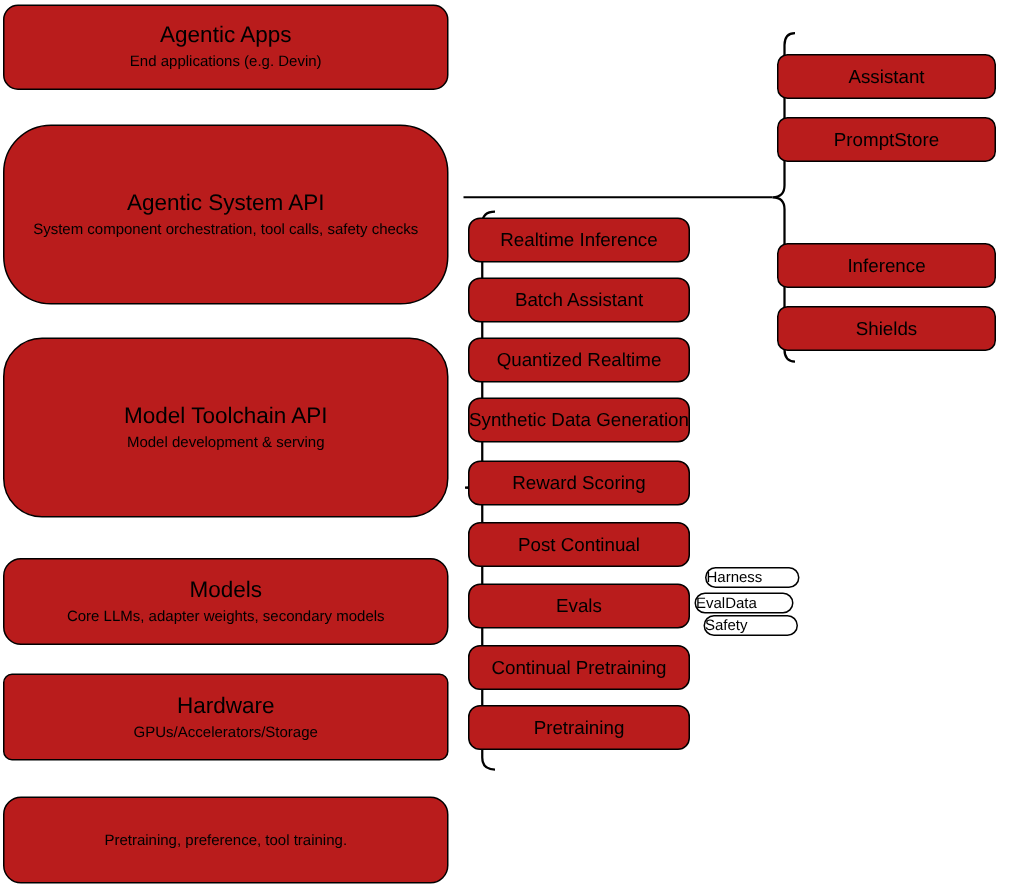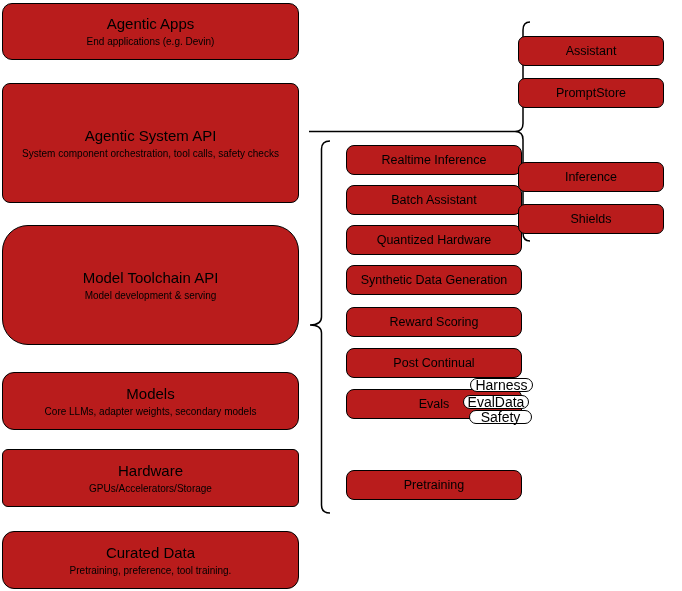--- a/index.html
+++ b/index.html
@@ -9,85 +9,87 @@
   }
   .connectors{position:absolute;left:0;top:0;width:682px;height:591px;z-index:1;}
   .box{
     position:absolute;background:#b91c1c;border:1.5px solid #000;
     box-sizing:border-box;display:flex;flex-direction:column;
     align-items:center;justify-content:center;text-align:center;z-index:2;
   }
   .lbox{left:2px;width:297px;}
   .lbox .title{font-size:15px;line-height:19px;white-space:nowrap;}
   .lbox .subtitle{font-size:10px;line-height:14px;margin-top:2px;white-space:nowrap;}
-  .mbox{left:346px;width:176px;height:30px;border-radius:8px;font-size:12.5px;}
+  .mbox{left:312px;width:148px;height:30px;border-radius:8px;font-size:12.5px;}
   .rbox{left:518px;width:146px;height:30px;border-radius:7px;font-size:12.5px;}
   .pill{
     position:absolute;height:14px;background:#ffffff;border:1.5px solid #000;
     border-radius:9px;box-sizing:border-box;display:flex;align-items:center;
-    justify-content:center;font-size:14px;line-height:11px;z-index:3;
+    font-size:10px;line-height:11px;z-index:3;
   }
   .label{white-space:nowrap;}
 </style>
 </head>
 <body>
 
 <div class="canvas">
 
   <svg class="connectors" viewBox="0 0 682 591" xmlns="http://www.w3.org/2000/svg">
     <path d="M309 131.5 L515 131.5" fill="none" stroke-width="1.3" stroke="#000000"></path>
     <path d="M530 22 Q523 22 523 30 L523 123.5 Q523 131.5 515 131.5 Q523 131.5 523 139.5 L523 233 Q523 241 530 241" fill="none" stroke-width="1.5" stroke="#000000"></path>
     <path d="M330 141 Q321.5 141 321.5 149 L321.5 317 Q321.5 325 310 325 Q321.5 325 321.5 333 L321.5 505 Q321.5 513 330 513" fill="none" stroke-width="1.5" stroke="#000000"></path>
   </svg>
 
   <div class="box lbox" style="top:3px;height:57px;border-radius:10px">
     <div class="title">Agentic Apps</div>
     <div class="subtitle">End applications (e.g. Devin)</div>
   </div>
-  <div class="box lbox" style="top:83px;height:120px;border-radius:8px">
+  <div class="box lbox" style="top:83px;height:120px;border-radius:32px">
     <div class="title">Agentic System API</div>
     <div class="subtitle">System component orchestration, tool calls, safety checks</div>
   </div>
   <div class="box lbox" style="top:372px;height:58px;border-radius:12px">
     <div class="title">Models</div>
     <div class="subtitle">Core LLMs, adapter weights, secondary models</div>
   </div>
   <div class="box lbox" style="top:225px;height:120px;border-radius:26px">
     <div class="title">Model Toolchain API</div>
     <div class="subtitle">Model development &amp; serving</div>
   </div>
   <div class="box lbox" style="top:449px;height:58px;border-radius:6px">
     <div class="title">Hardware</div>
     <div class="subtitle">GPUs/Accelerators/Storage</div>
   </div>
   <div class="box lbox" style="top:531px;height:58px;border-radius:12px">
-    <div class="title">Curated Data</div>
     <div class="subtitle">Pretraining, preference, tool training.</div>
   </div>
 
   <div class="box mbox" style="top:145px">
     <span class="label">Realtime Inference</span>
   </div>
   <div class="box mbox" style="top:185px">
     <span class="label">Batch Assistant</span>
   </div>
   <div class="box mbox" style="top:225px">
-    <span class="label">Quantized Hardware</span>
+    <span class="label">Quantized Realtime</span>
   </div>
   <div class="box mbox" style="top:265px">
     <span class="label">Synthetic Data Generation</span>
   </div>
   <div class="box mbox" style="top:307px">
     <span class="label">Reward Scoring</span>
   </div>
   <div class="box mbox" style="top:348px">
     <span class="label">Post Continual</span>
   </div>
   <div class="box mbox" style="top:389px">
     <span class="label">Evals</span>
+  </div>
+  <div class="box mbox" style="top:430px">
+    <span class="label">Continual Pretraining</span>
   </div>
   <div class="box mbox" style="top:470px">
     <span class="label">Pretraining</span>
   </div>
 
   <div class="pill" style="left:470px;top:378px;width:63px">
     <span class="label">Harness</span>
   </div>
   <div class="pill" style="left:463px;top:395px;width:66px">
     <span class="label">EvalData</span>

